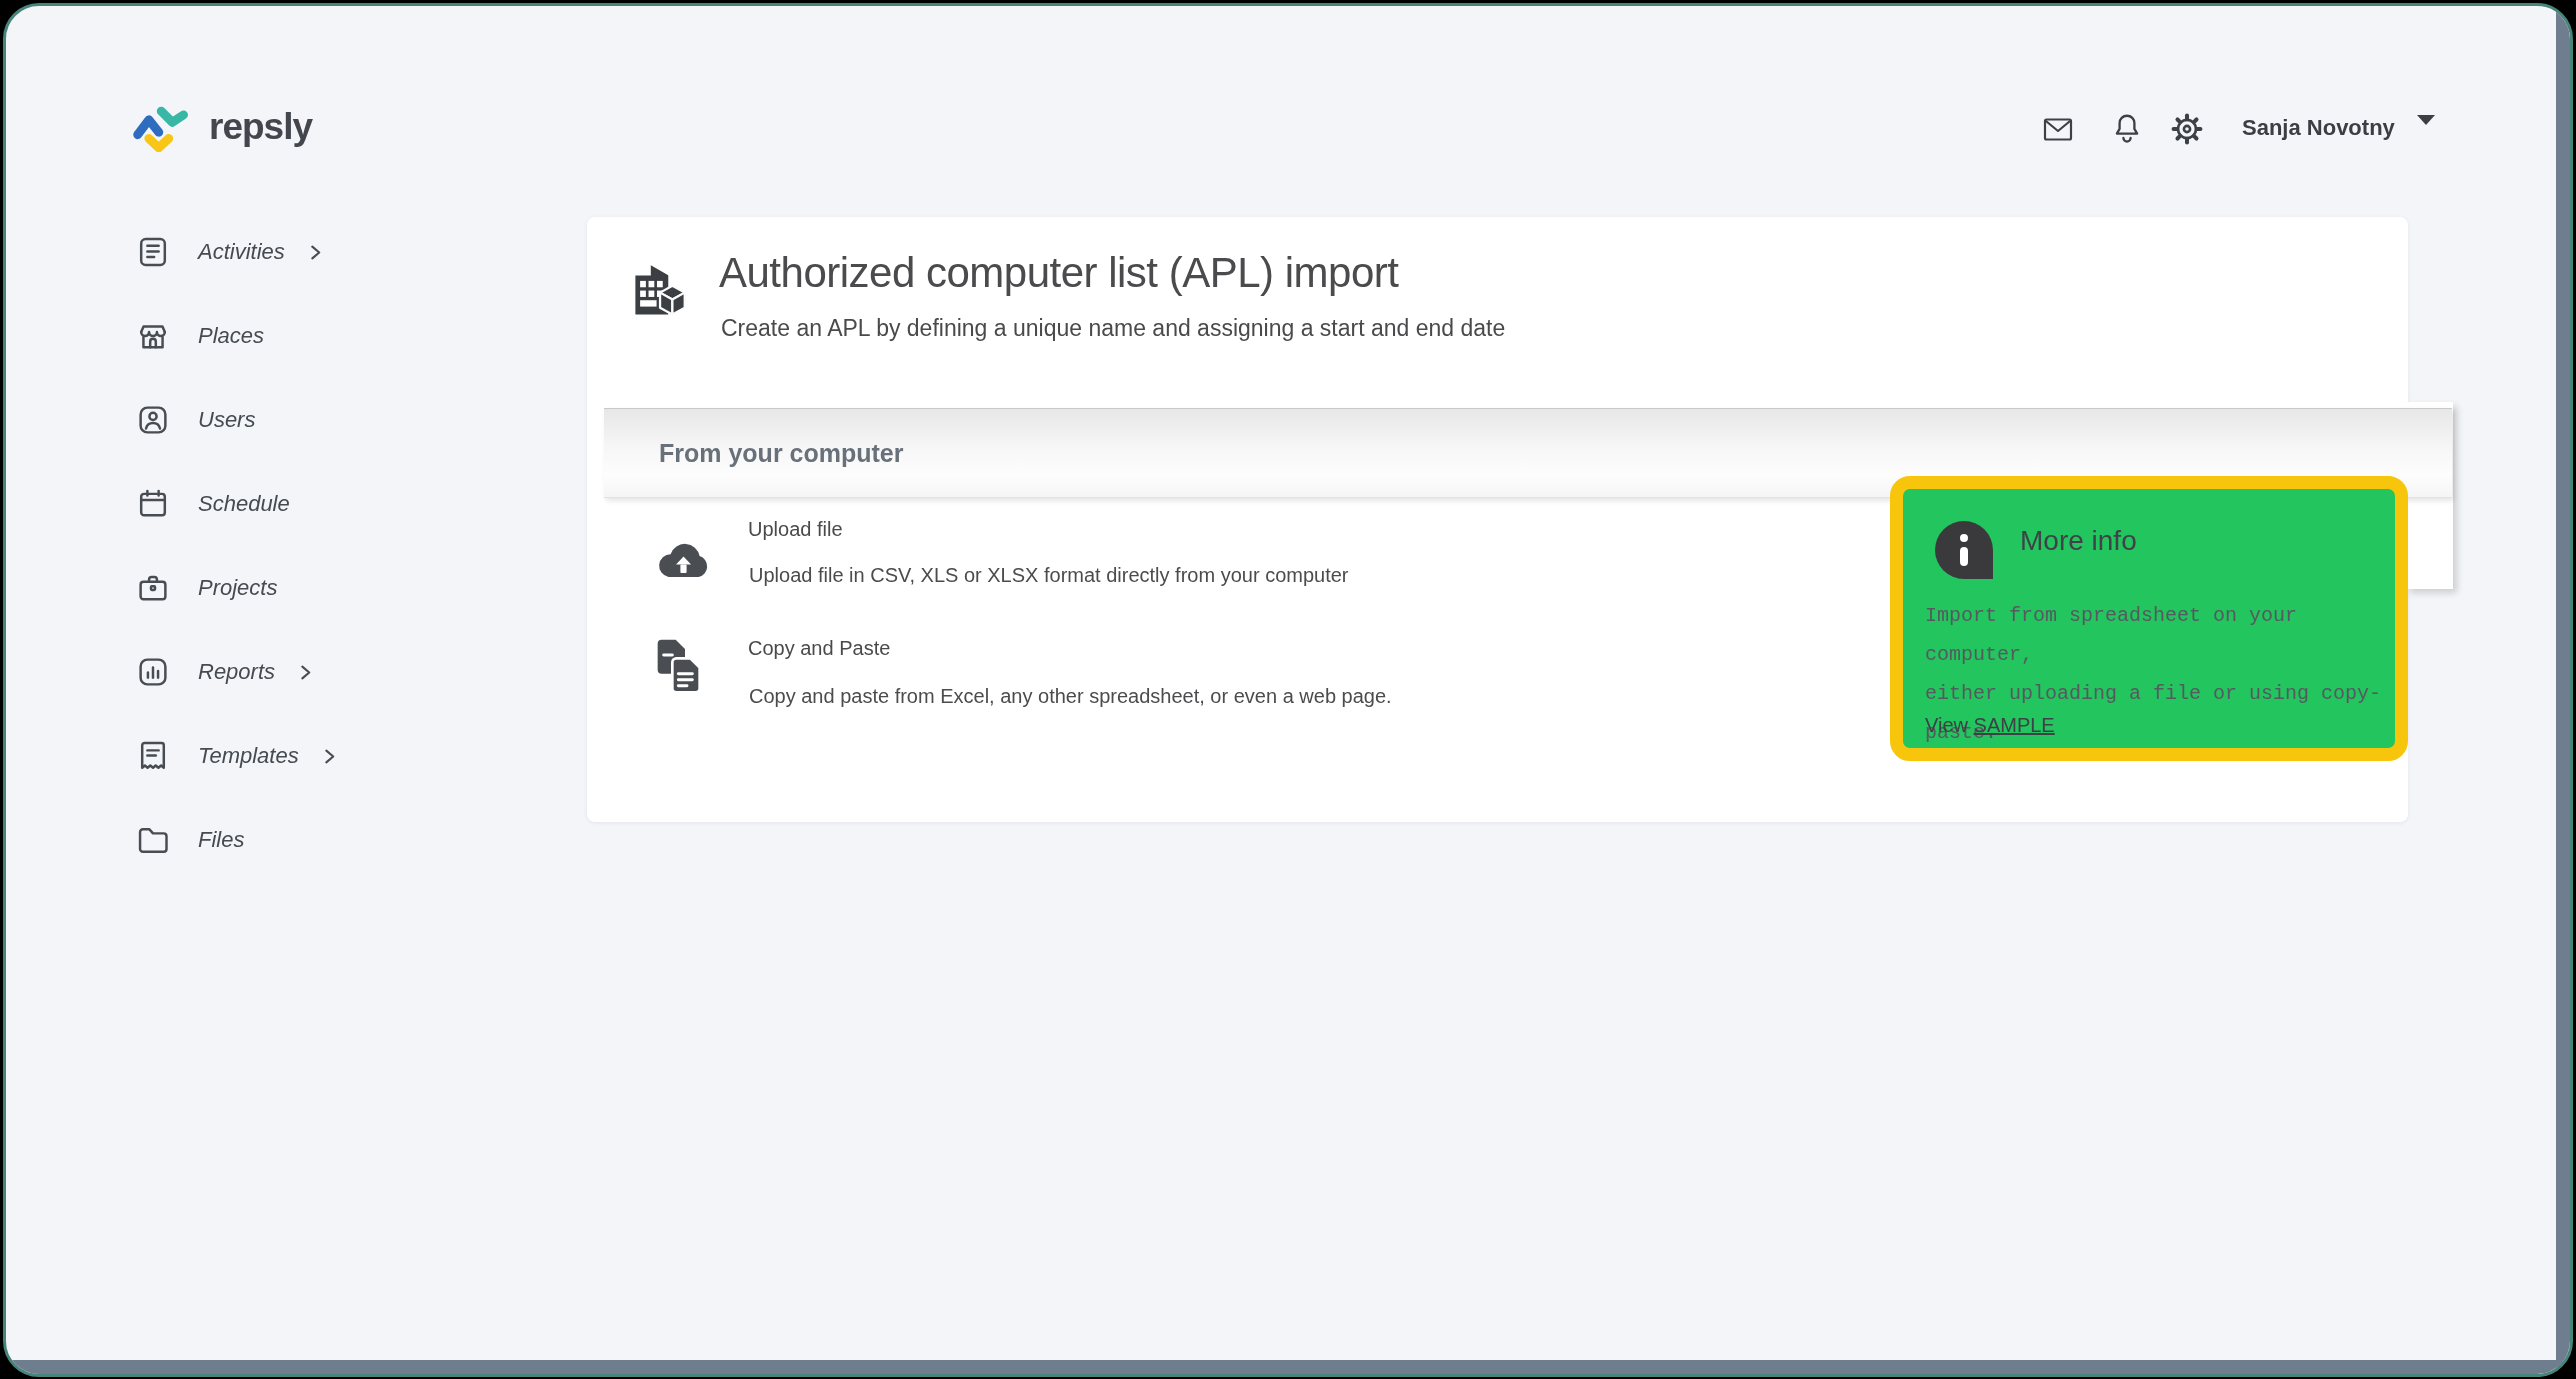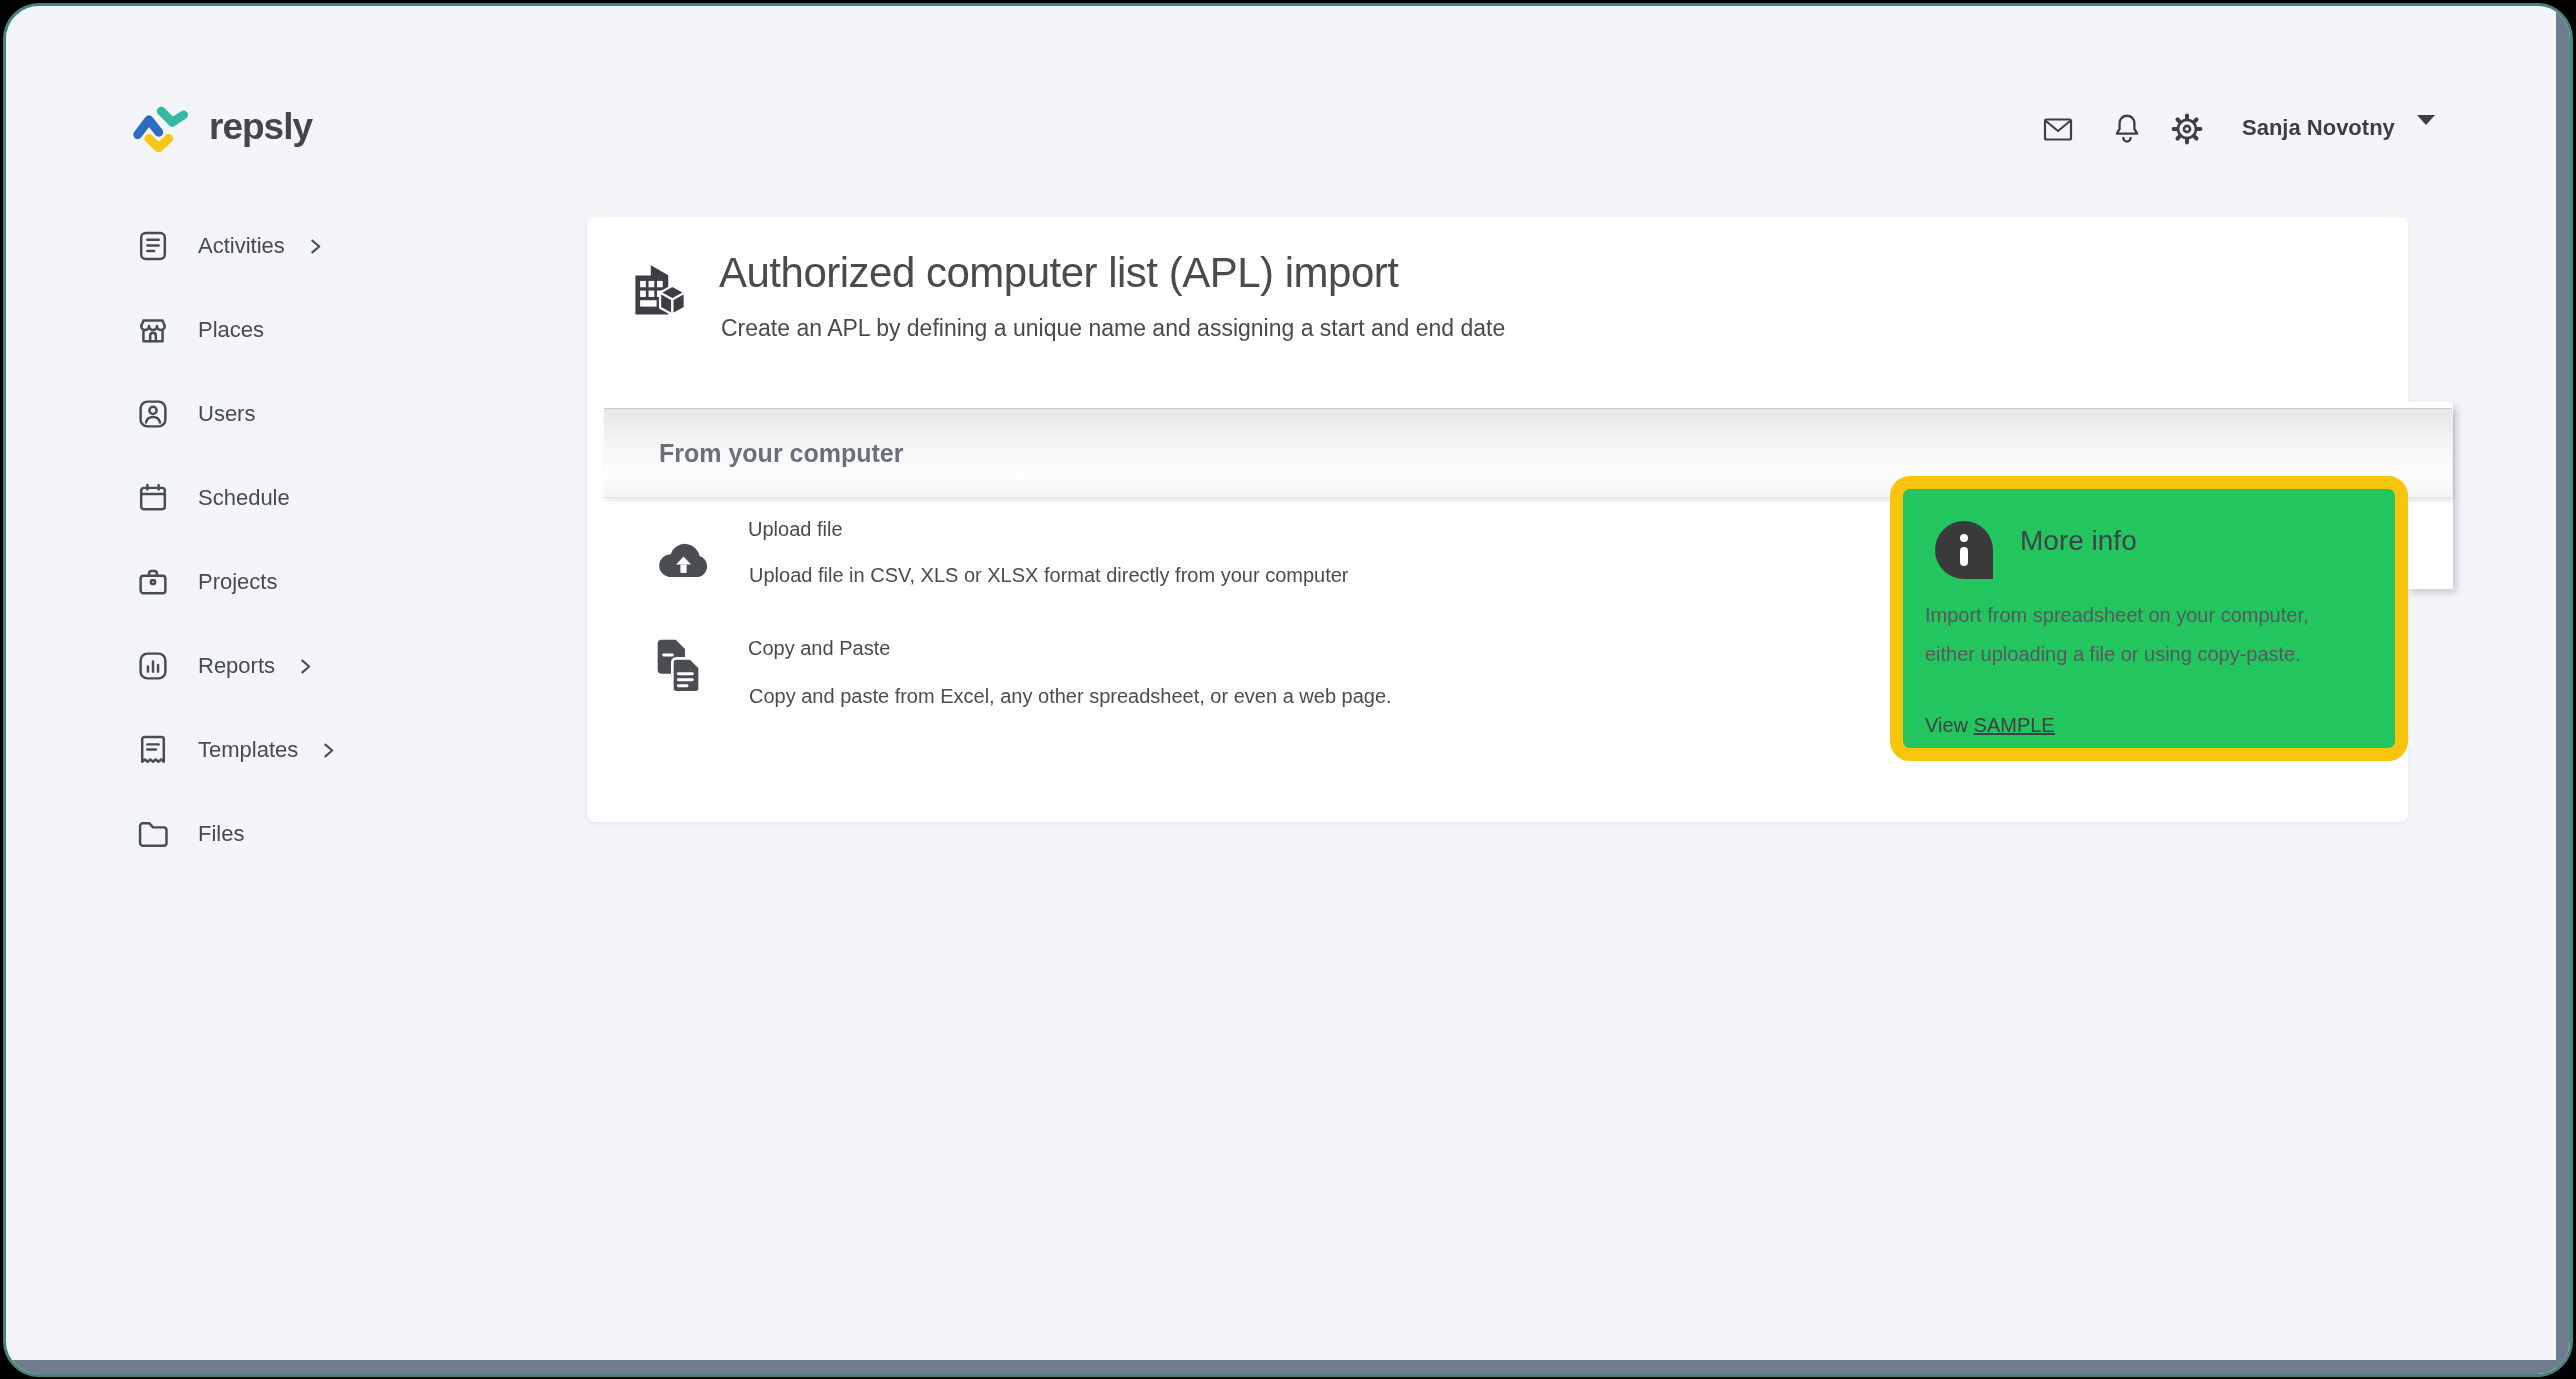--- a/index.html
+++ b/index.html
@@ -14,21 +14,21 @@
   .scroll-h{position:absolute;left:0;bottom:0;width:100%;height:14px;background:#6e7e8e;}
   
   .logo{left:125px;top:94px;display:flex;align-items:center;gap:20px;cursor:pointer;}
   .logo-text{font-size:37px;font-weight:700;color:#43474d;letter-spacing:-1px;line-height:1;padding-bottom:4px;}
   
   .topicon{color:#3d4045;cursor:pointer;}
   .usermenu{left:2236px;top:109px;display:flex;align-items:flex-start;gap:22px;cursor:pointer;}
   .username{font-size:22px;font-weight:700;color:#3b3f44;}
   .caret-down{width:0;height:0;border-left:9px solid transparent;border-right:9px solid transparent;border-top:10px solid #3b3f44;}
   
-  .sidebar{left:129px;top:198px;width:328px;}
+  .sidebar{left:129px;top:204px;width:328px;font-style:italic;}
   .side-item{height:84px;display:flex;align-items:center;cursor:pointer;}
   .side-ico{width:36px;height:36px;display:flex;align-items:center;justify-content:center;}
   .side-label{margin-left:27px;font-size:22px;color:#454b51;}
   .side-chev{margin-left:22px;display:flex;align-items:center;}
   
   .card{left:581px;top:211px;width:1821px;height:605px;background:#fff;border-radius:8px;
         box-shadow:0 1px 4px rgba(25,35,60,0.07);}
   .page-title{left:713px;top:243px;font-size:42px;color:#4b4b4d;letter-spacing:-0.5px;}
   .page-subtitle{left:715px;top:309px;font-size:23px;color:#4a4a4c;}
   
@@ -43,21 +43,21 @@
   .opt-title{font-size:20px;color:#4a4a4c;cursor:pointer;}
   .opt-desc{font-size:20px;color:#4c4c4e;margin-top:10px;}
   
   .moreinfo{left:1884px;top:470px;width:518px;height:285px;background:#22c55e;z-index:5;
     border:13px solid #f7c50c;border-radius:20px;}
   .info-badge{position:absolute;left:32px;top:32px;width:58px;height:58px;background:#3a3a3c;
     border-radius:50% 50% 0 50%;display:flex;flex-direction:column;align-items:center;justify-content:center;gap:5px;}
   .info-dot{width:8px;height:8px;border-radius:50%;background:#fff;}
   .info-bar{width:8px;height:19px;border-radius:4px;background:#fff;}
   .mi-title{position:absolute;left:117px;top:36px;font-size:28px;color:#3f4347;}
-  .mi-body{position:absolute;left:22px;top:107px;font-size:20px;line-height:39px;color:#565a5f;}
+  .mi-body{position:absolute;left:22px;top:107px;font-size:20px;line-height:39px;color:#565a5f;font-family:Liberation Mono, monospace;}
   .mi-view{position:absolute;left:22px;top:225px;font-size:20px;color:#3d4145;}
   .mi-view a{color:#3d4145;text-decoration:underline;cursor:pointer;}
 </style>
 </head>
 <body>
 
 <div class="stage">
   <div class="window">
 
     <div class="scroll-v"></div>

